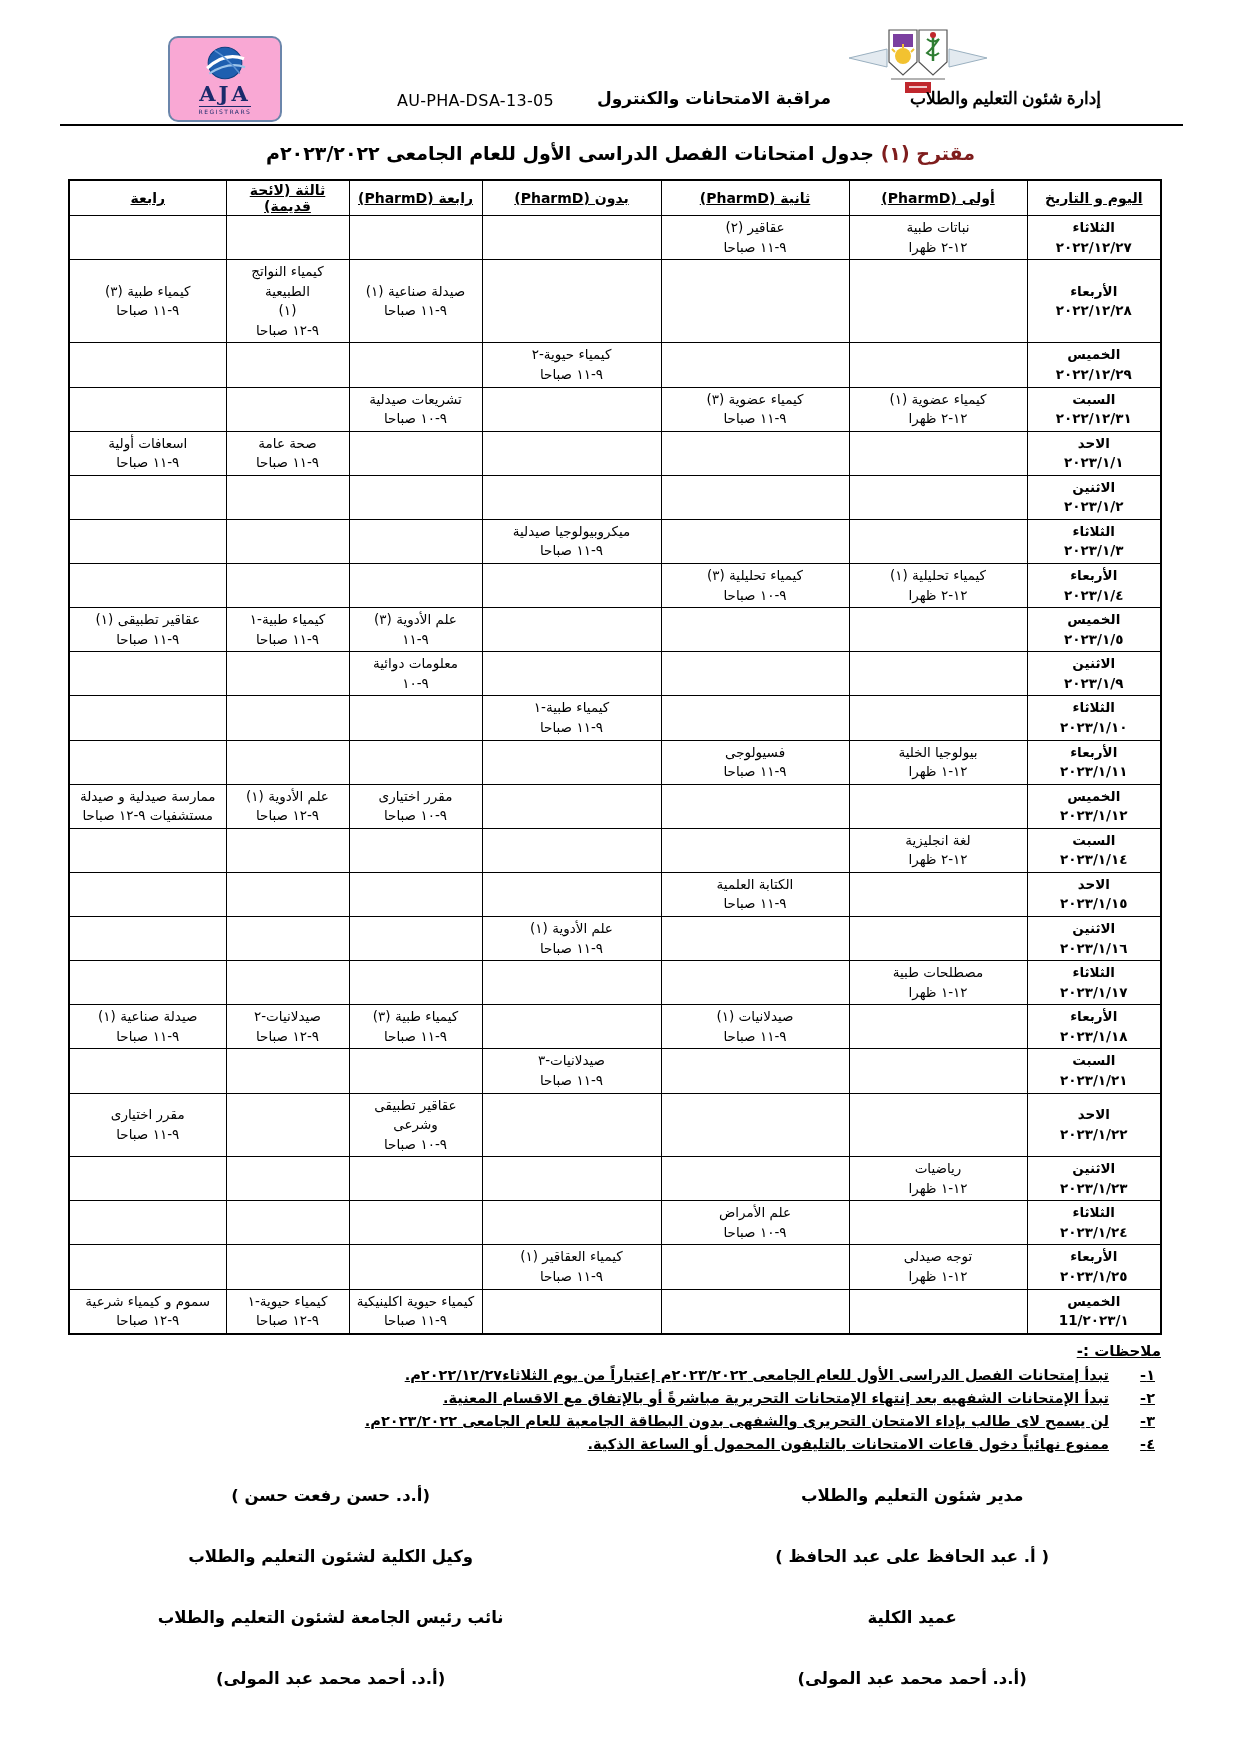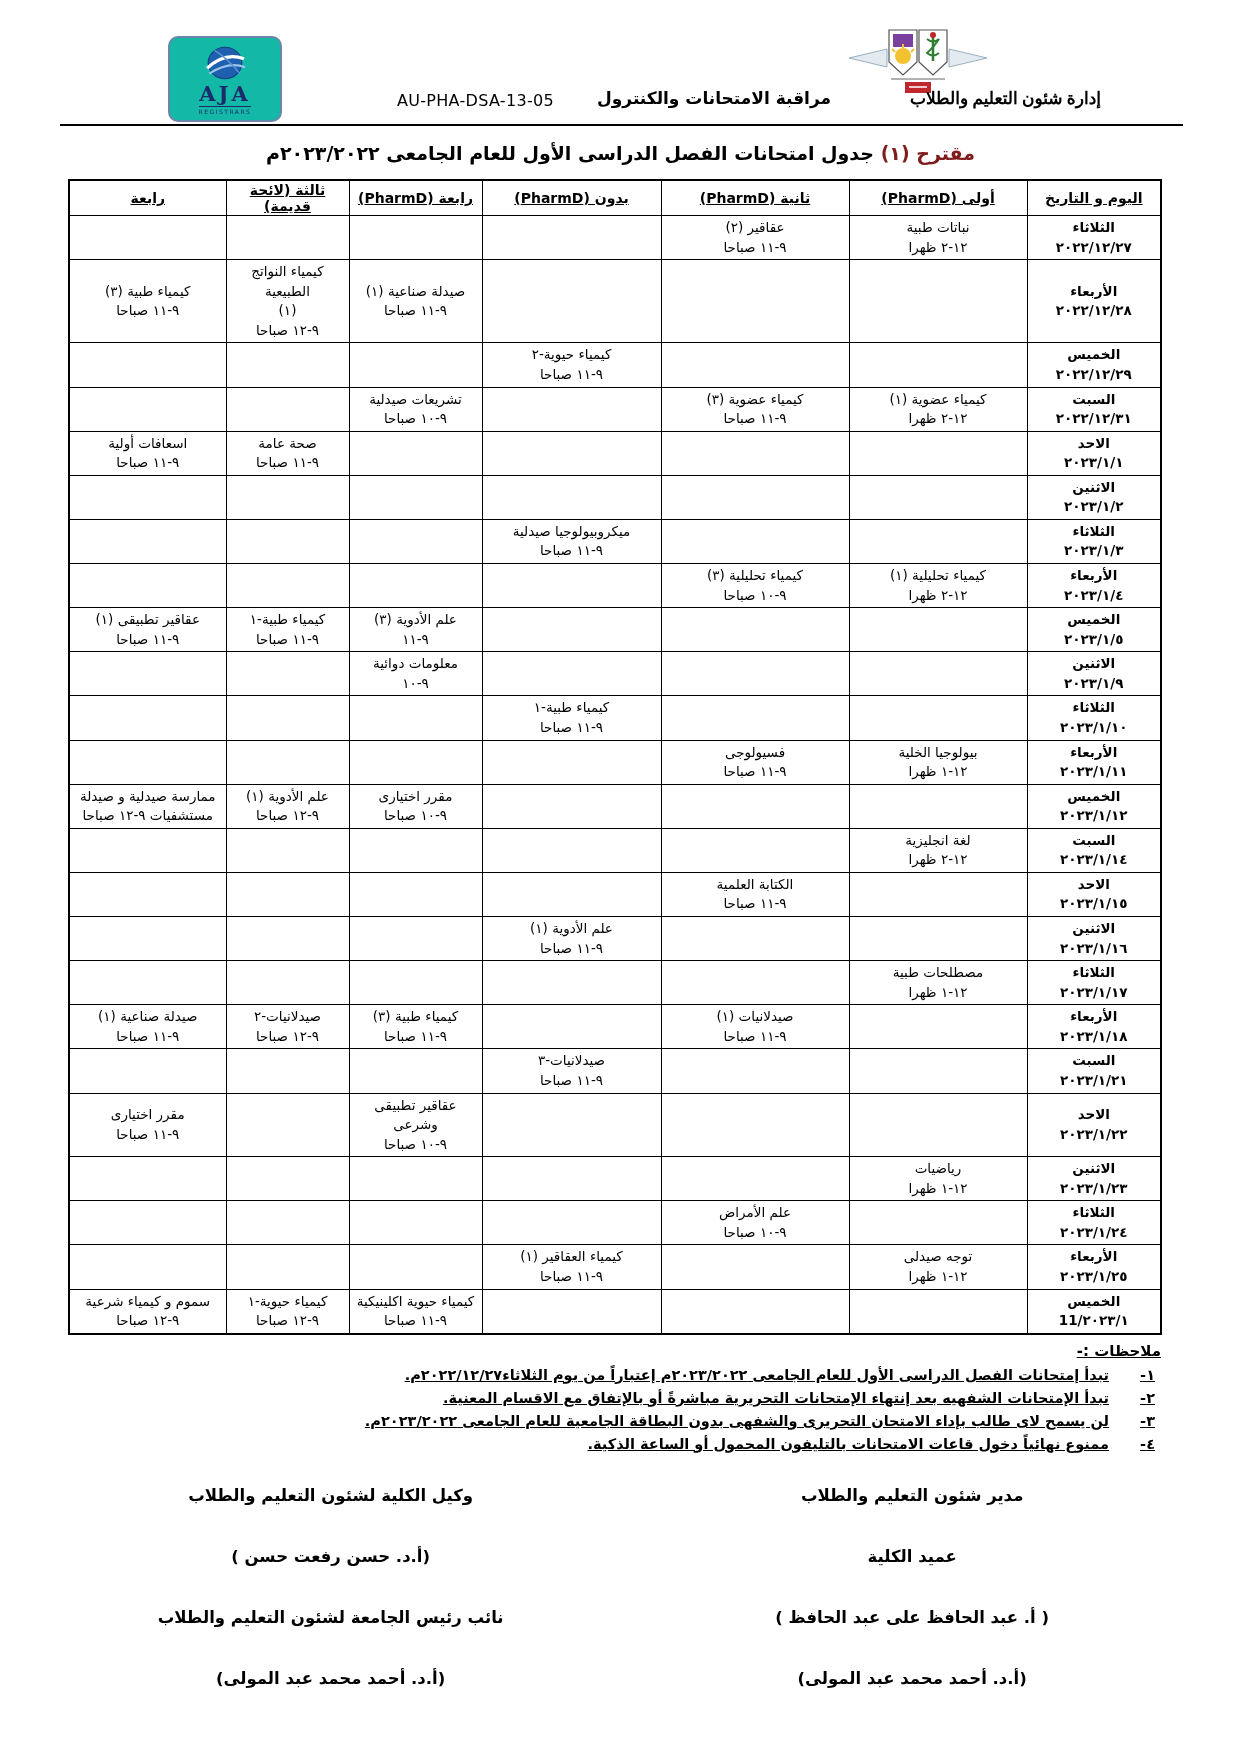--- a/index.html
+++ b/index.html
@@ -17,21 +17,21 @@
 
   
   .header { position: relative; height: 132px; }
 
   .uni-logo { position: absolute; right: 248px; top: 26px; width: 150px; height: 68px; }
 
   .aja-logo {
     position: absolute; left: 168px; top: 36px;
     width: 114px; height: 86px;
     border: 2px solid #6b86ab; border-radius: 10px;
-    background: #14b8a6;
+    background: #f9a8d4;
     display: flex; flex-direction: column; align-items: center; justify-content: center;
     padding: 3px 4px;
   }
   .aja-title { font-family: "DejaVu Serif", serif; font-weight: bold; font-size: 21px; color: #1b2a6b; letter-spacing: 3px; line-height: 1; }
   .aja-sub { font-size: 6px; letter-spacing: 1.5px; color: #1b2a6b; border-top: 1px solid #1b2a6b; margin-top: 2px; padding-top: 1px; }
 
   .dept-label    { position: absolute; top: 88px; right: 140px; font-size: 17px; font-weight: bold; font-family: Liberation Serif, serif; }
   .control-label { position: absolute; top: 88px; right: 410px; font-size: 17px; font-weight: bold; }
   .doc-code      { position: absolute; top: 91px; left: 397px; font-size: 16px; direction: ltr; letter-spacing: .3px; }
   .header-rule   { position: absolute; top: 124px; left: 60px; right: 58px; border-top: 2px solid #000; }
@@ -497,25 +497,25 @@
         <div class="note-row">
           <span class="note-num">٤-</span>
           <span class="note-text">ممنوع نهائياً دخول قاعات الامتحانات بالتليفون المحمول أو الساعة الذكية.</span>
         </div>
       </div>
   </div>
 
   <div class="signatures">
     <div class="sig-col sig-col-right">
         <div class="sig-line">مدير شئون التعليم والطلاب</div>
+        <div class="sig-line">( أ. عبد الحافظ على عبد الحافظ )</div>
         <div class="sig-line">عميد الكلية</div>
-        <div class="sig-line">( أ. عبد الحافظ على عبد الحافظ )</div>
         <div class="sig-line">(أ.د. أحمد محمد عبد المولى)</div>
       </div>
     <div class="sig-col sig-col-left">
+        <div class="sig-line">(أ.د. حسن رفعت حسن )</div>
         <div class="sig-line">وكيل الكلية  لشئون التعليم والطلاب</div>
-        <div class="sig-line">(أ.د. حسن رفعت حسن )</div>
         <div class="sig-line">نائب رئيس الجامعة لشئون التعليم والطلاب</div>
         <div class="sig-line">(أ.د. أحمد محمد عبد المولى)</div>
       </div>
   </div>
 
 </div>
 
 </body></html>

